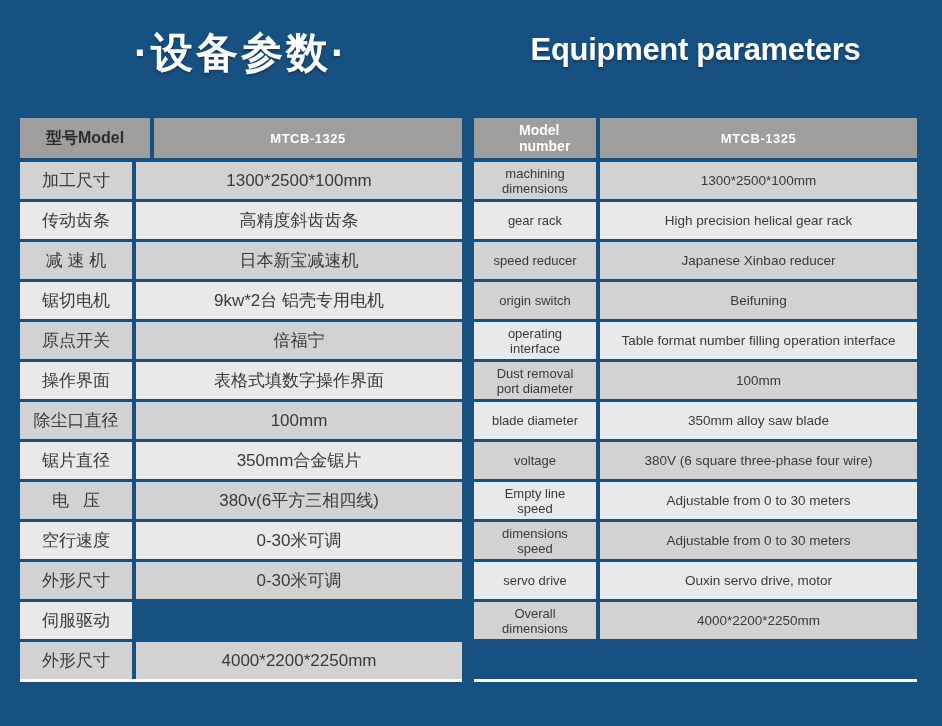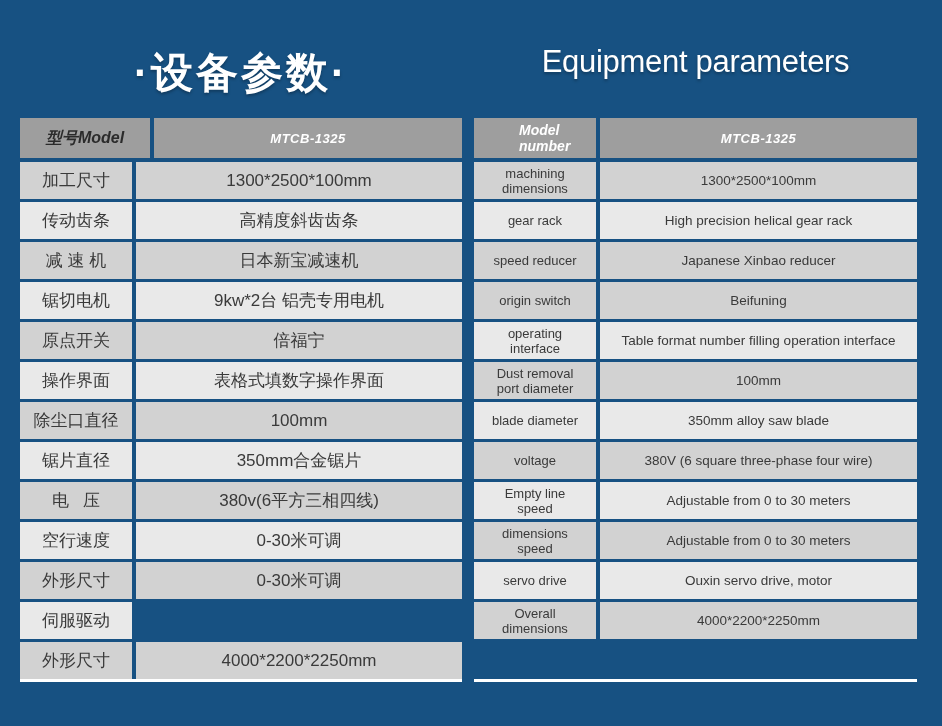--- a/index.html
+++ b/index.html
@@ -7,37 +7,37 @@
     --row-light:#e9e9e9; --sep-white:#ffffff; --text-dark:#3a3a3a;
   }
   *{margin:0;padding:0;box-sizing:border-box;}
   html,body{background:#0e3a5f;}
   .page{
     position:relative;width:942px;height:726px;overflow:hidden;
     background:var(--bg-blue,#175182);
     font-family:"Liberation Sans","DejaVu Sans",sans-serif;
   }
   .title-zh{
-    position:absolute;left:20px;width:442px;top:45px;text-align:center;
+    position:absolute;left:20px;width:442px;top:25px;text-align:center;
     color:#fff;font-size:42px;font-weight:bold;letter-spacing:3px;
     text-shadow:0 2px 3px rgba(0,0,0,0.28);white-space:pre;
   }
   .title-en{
-    position:absolute;left:474px;width:443px;top:44px;text-align:center;
-    color:#fff;font-size:31px;font-weight:normal;letter-spacing:-0.3px;
+    position:absolute;left:474px;width:443px;top:32px;text-align:center;
+    color:#fff;font-size:31px;font-weight:bold;letter-spacing:-0.3px;
     text-shadow:0 2px 3px rgba(0,0,0,0.28);
   }
   .tables{position:absolute;top:118px;left:20px;display:flex;gap:12px;}
   .ptable{border-bottom:3px solid var(--sep-white,#fff);}
   .ptable.zh{width:442px;}
   .ptable.en{width:443px;}
   .thead{display:flex;gap:4px;height:40px;margin-bottom:4px;}
   .th{
     background:var(--header-gray,#9e9e9e);display:flex;align-items:center;
-    justify-content:center;font-weight:bold;font-style:italic;
+    justify-content:center;font-weight:bold;
   }
   .zh .th.label{width:130px;color:#2b2b2b;font-size:16px;}
   .en .th.label{width:122px;color:#ffffff;font-size:14px;padding-left:45px;}
   .th.value{flex:1;color:#ffffff;font-size:13px;letter-spacing:0.5px;}
   .trow{display:flex;gap:4px;height:37px;margin-top:3px;}
   .trow:first-child{margin-top:0;}
   .td{
     display:flex;align-items:center;justify-content:center;text-align:center;
     color:var(--text-dark,#3a3a3a);padding:0 8px;
   }

